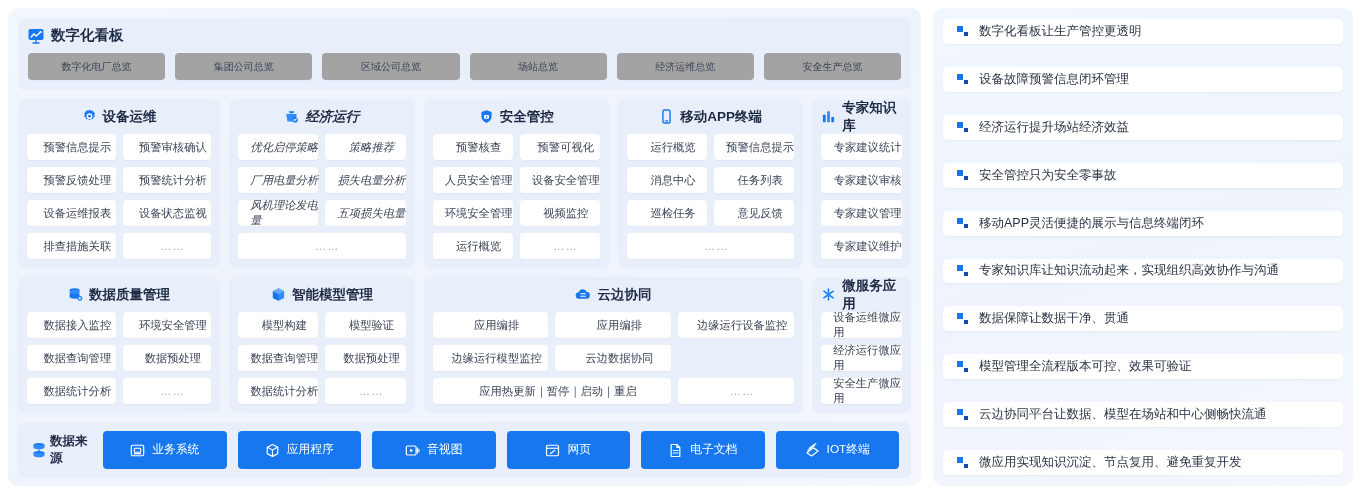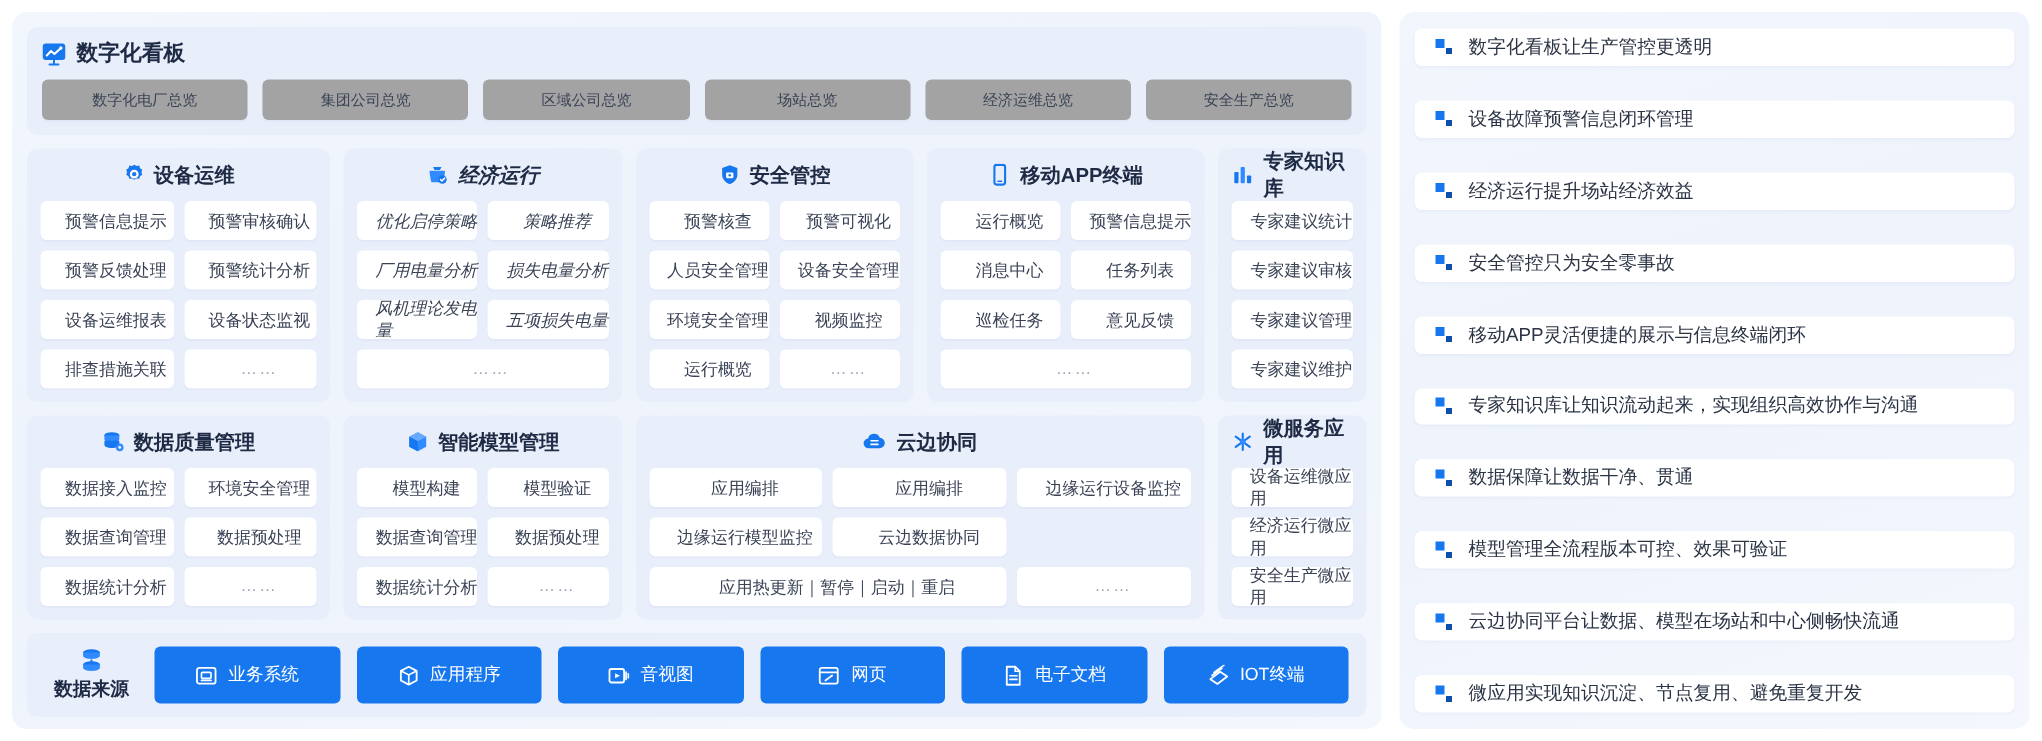--- a/index.html
+++ b/index.html
@@ -101,21 +101,21 @@
   .g-cloud .tile.wide { width: calc(66.666% - 2.4px); }
 
   
   .source-bar {
     background: #e9eefb;
     border-radius: 7px;
     padding: 9px 12px;
     display: flex; align-items: center; gap: 11px;
   }
   .source-label {
-    display: flex; flex-direction: column; align-items: center;
+    display: flex; flex-direction: row; align-items: center;
     justify-content: center; gap: 2px;
     width: 62px; flex: none;
     font-size: 12.5px; font-weight: bold; color: #1f2b45;
   }
   .source-btn {
     flex: 1;
     height: 38px;
     background: #1677ef;
     border-radius: 4px;
     display: flex; align-items: center; justify-content: center; gap: 7px;

